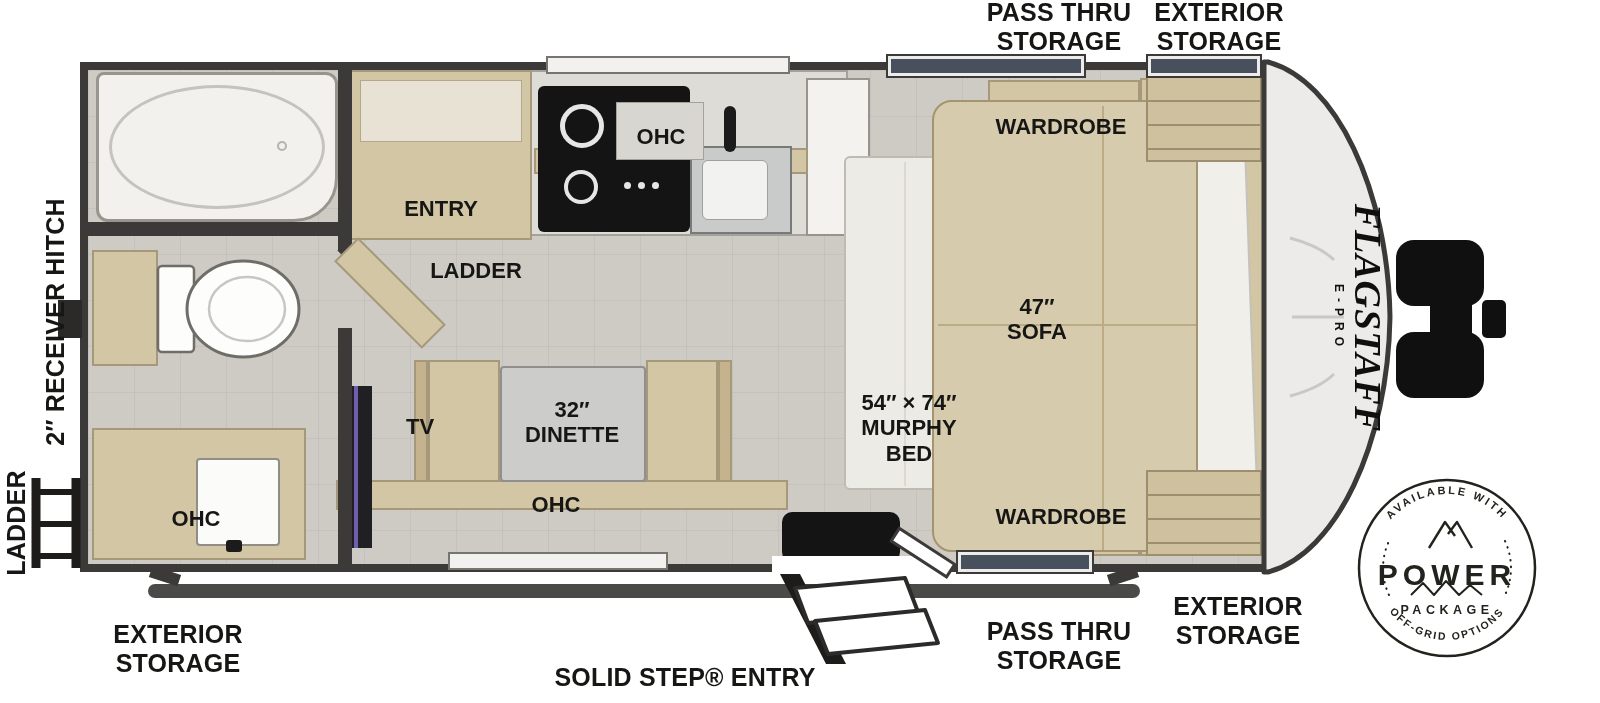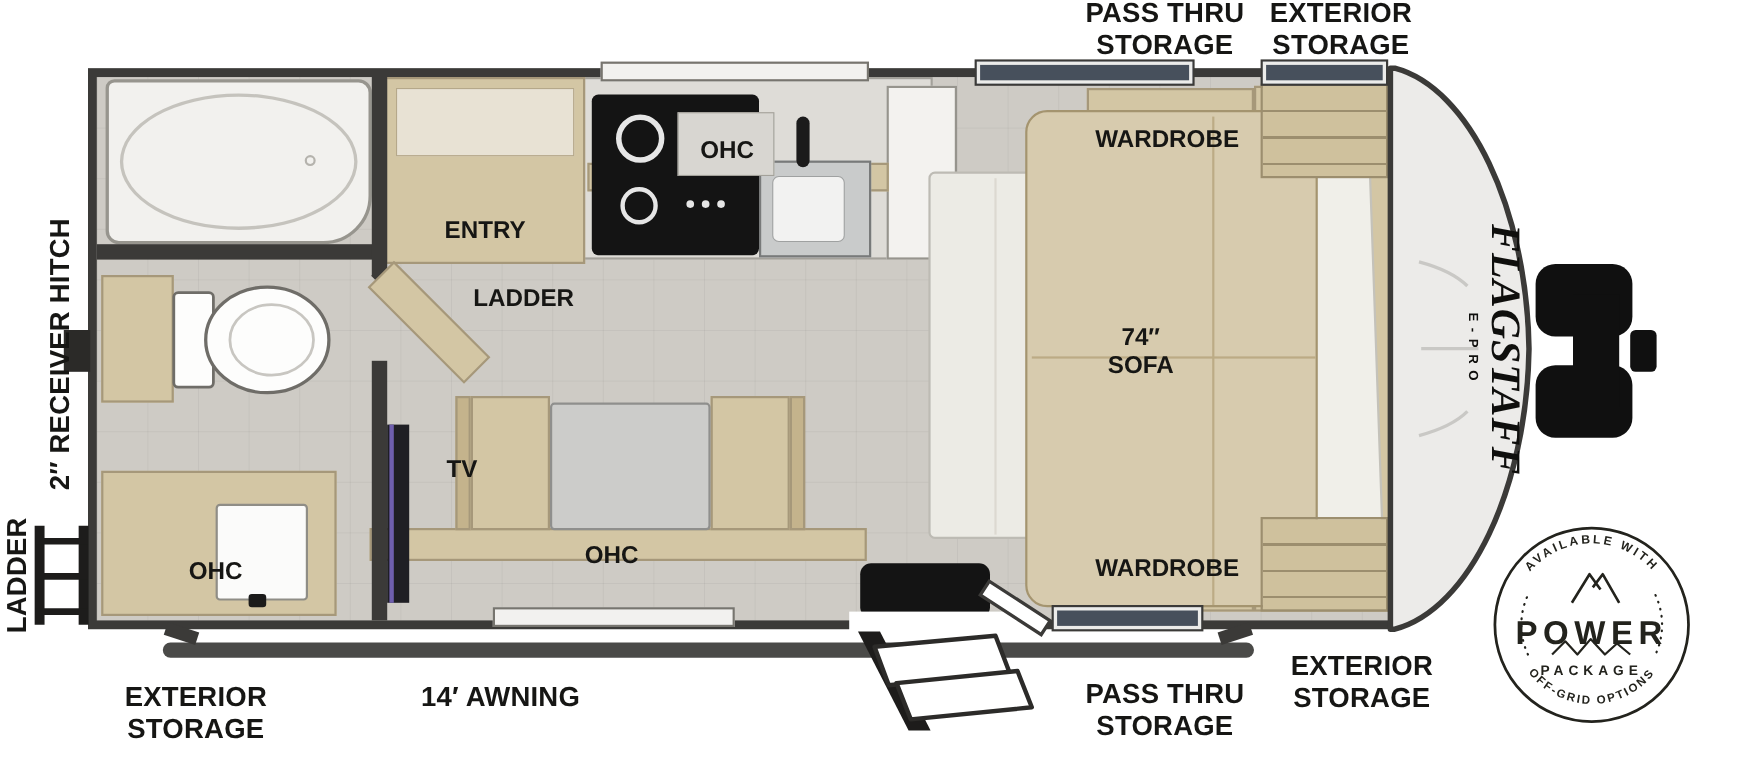--- a/index.html
+++ b/index.html
@@ -174,30 +174,35 @@
   </svg>
 
   <div class="lbl out" style="left:934px;top:-2px;width:250px">PASS THRU
 STORAGE</div>
   <div class="lbl out" style="left:1114px;top:-2px;width:210px">EXTERIOR
 STORAGE</div>
   <div class="lbl out rot" style="left:-94px;top:307px;width:300px;height:30px">2″ RECEIVER HITCH</div>
   <div class="lbl out rot" style="left:-59px;top:509px;width:150px;height:28px">LADDER</div>
   <div class="lbl out" style="left:73px;top:620px;width:210px">EXTERIOR
 STORAGE</div>
-  <div class="lbl out" style="left:345px;top:620px;width:220px">14′ AWNING</div>
+  <div class="lbl out" style="left:540px;top:663px;width:290px">SOLID STEP® ENTRY</div>
   <div class="lbl out" style="left:934px;top:617px;width:250px">PASS THRU
 STORAGE</div>
   <div class="lbl out" style="left:1133px;top:592px;width:210px">EXTERIOR
 STORAGE</div>
 
   <div class="lbl in" style="left:611px;top:124px;width:100px">OHC</div>
   <div class="lbl in" style="left:361px;top:196px;width:160px">ENTRY</div>
   <div class="lbl in" style="left:406px;top:258px;width:140px">LADDER</div>
   <div class="lbl in" style="left:961px;top:114px;width:200px">WARDROBE</div>
-  <div class="lbl in" style="left:967px;top:294px;width:140px">74″
+  <div class="lbl in" style="left:967px;top:294px;width:140px">47″
 SOFA</div>
+  <div class="lbl in" style="left:799px;top:390px;width:220px">54″ × 74″
+MURPHY
+BED</div>
+  <div class="lbl in" style="left:492px;top:397px;width:160px">32″
+DINETTE</div>
   <div class="lbl in" style="left:390px;top:414px;width:60px">TV</div>
   <div class="lbl in" style="left:506px;top:492px;width:100px">OHC</div>
   <div class="lbl in" style="left:961px;top:504px;width:200px">WARDROBE</div>
   <div class="lbl in" style="left:146px;top:506px;width:100px">OHC</div>
 
 </div>
 
 </body></html>

